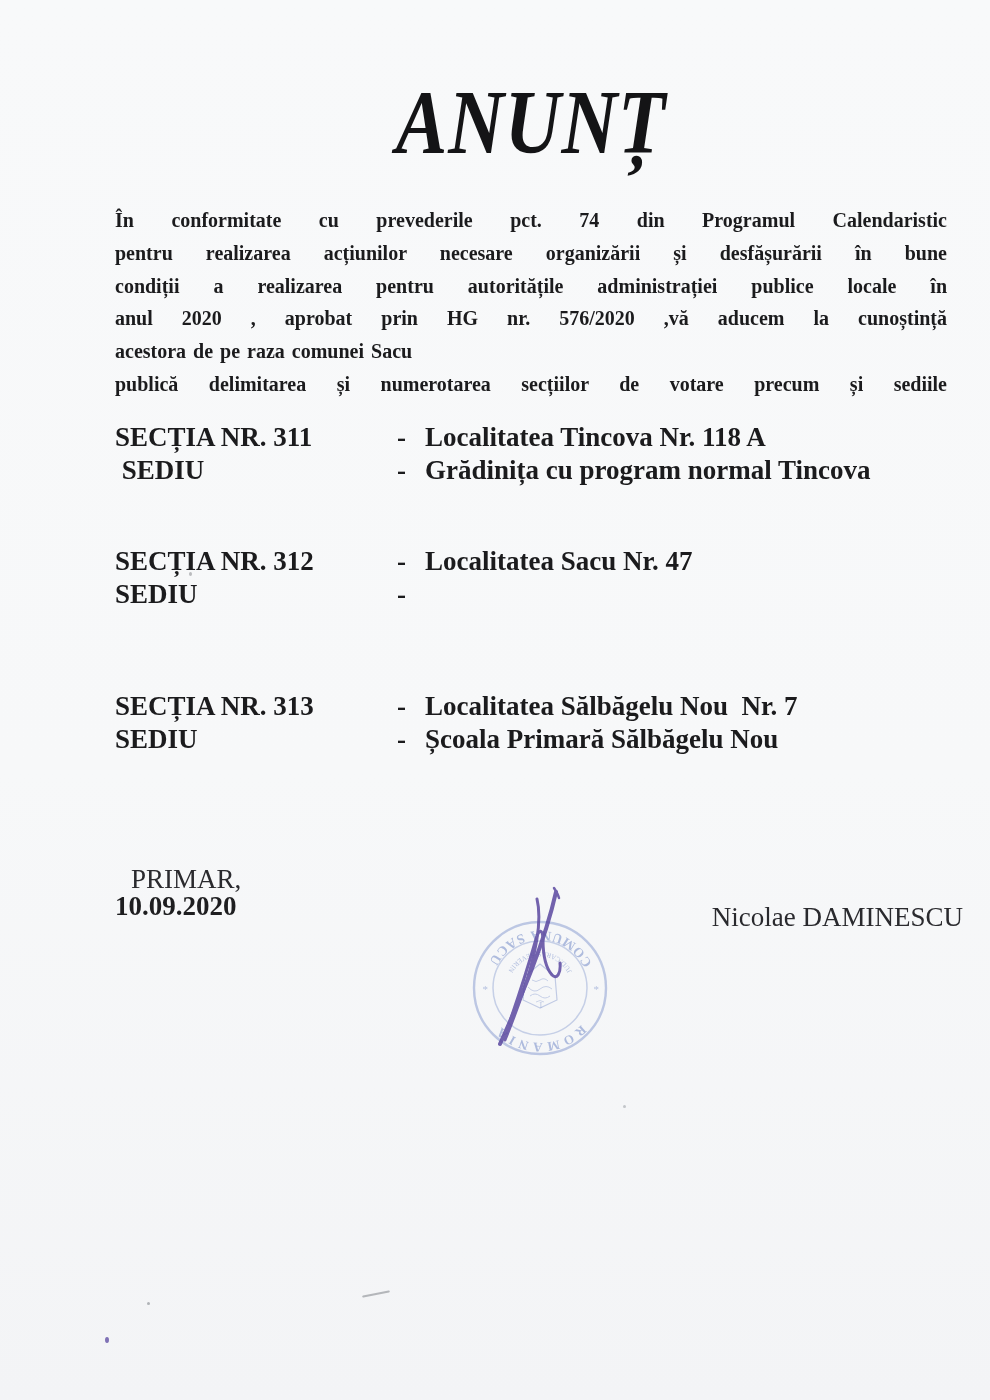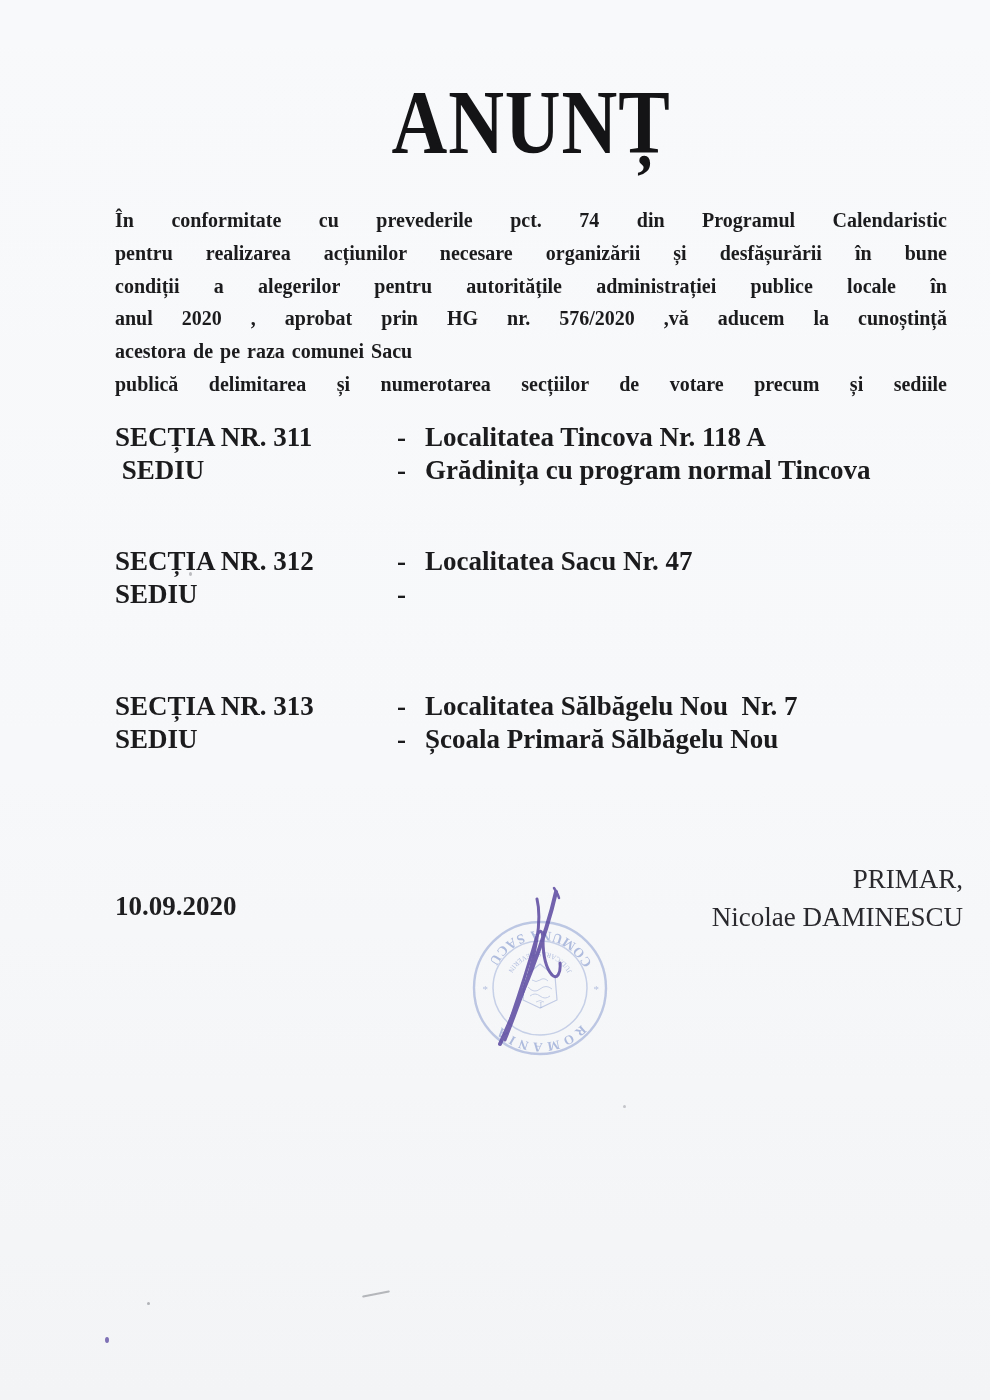--- a/index.html
+++ b/index.html
@@ -1,37 +1,37 @@
 <!DOCTYPE html>
 <html><head>
 <meta charset="utf-8">
 <style>
   html,body{margin:0;padding:0;background:#e9eaec;}
   .page{
     position:relative;width:990px;height:1400px;overflow:hidden;
     background:linear-gradient(180deg,#f8f9fa 0%,#f7f8f9 55%,#f3f4f6 100%);
     font-family:"Liberation Serif","DejaVu Serif",serif;color:#1e1e20;
   }
-  .title-wrap{position:absolute;left:115px;top:74px;width:832px;text-align:center;}
+  .title-wrap{position:absolute;left:115px;top:74px;width:832px;text-align:center;font-style:italic;}
   .title{
     display:inline-block;font-weight:bold;font-size:92px;line-height:1.05;
     letter-spacing:1px;transform:scaleX(.84);color:#141416;
   }
   .para{position:absolute;left:115px;top:204px;width:832px;font-weight:bold;font-size:20px;line-height:32.8px;color:#1b1b1d;}
   .para .line{text-align:justify;text-align-last:justify;word-spacing:2px;}
   .para .line.last{text-align-last:left;}
   .section{position:absolute;left:115px;width:845px;font-weight:bold;font-size:27px;line-height:33px;color:#1b1b1d;}
   .s1{top:421px}.s2{top:545px}.s3{top:690px}
   .sec-row{display:flex;}
   .sec-label{width:282px;white-space:pre-wrap;}
   .sec-dash{width:28px;}
   .sec-text{white-space:pre-wrap;}
   .footer{position:absolute;left:115px;top:863px;width:832px;height:100px;font-size:27px;}
   .f-date{position:absolute;left:0;top:0;font-weight:bold;margin-top:28px;}
-  .f-role{position:absolute;left:0;top:1px;width:100%;padding-left:16px;text-align:right;font-weight:normal;color:#2a2a2e;}
+  .f-role{position:absolute;left:0;top:1px;width:100%;padding-left:16px;text-align:left;font-weight:normal;color:#2a2a2e;}
   .f-name{position:absolute;left:0;top:39px;width:100%;padding-left:16px;text-align:right;font-weight:normal;color:#2a2a2e;}
   .stamp-svg{position:absolute;left:468px;top:916px;width:144px;height:144px;opacity:.62;}
   .sig-svg{position:absolute;left:455px;top:878px;width:175px;height:195px;}
   .speck{position:absolute;border-radius:50%;}
   .speck-a{left:105px;top:1337px;width:4px;height:6px;background:rgba(88,70,160,.75);}
   .speck-b{left:147px;top:1302px;width:3px;height:3px;background:rgba(120,125,132,.55);}
   .speck-c{left:189px;top:572px;width:3px;height:4px;background:rgba(110,112,118,.45);}
   .speck-d{left:623px;top:1105px;width:3px;height:3px;background:rgba(120,125,132,.4);}
   .mark-line{
     position:absolute;left:362px;top:1293px;width:28px;height:2px;border-radius:2px;
@@ -43,21 +43,21 @@
 
 <div class="page">
 
   <div class="title-wrap">
     <span class="title">ANUNȚ</span>
   </div>
 
   <div class="para">
     <div class="line">În conformitate cu prevederile pct. 74 din Programul Calendaristic</div>
     <div class="line">pentru realizarea acțiunilor necesare organizării și desfășurării în bune</div>
-    <div class="line">condiții a alegerilor pentru autoritățile administrației publice locale în</div>
+    <div class="line">condiții a realizarea pentru autoritățile administrației publice locale în</div>
     <div class="line">anul 2020 , aprobat prin HG nr. 576/2020 ,vă aducem la cunoștință</div>
     <div class="line last">acestora de pe raza comunei Sacu</div>
     <div class="line">publică delimitarea și numerotarea secțiilor de votare precum și sediile</div>
   </div>
 
   <div class="section s1">
     <div class="sec-row">
       <span class="sec-label">SECȚIA NR. 311</span>
       <span class="sec-dash">-</span>
       <span class="sec-text">Localitatea Tincova Nr. 118 A</span>

